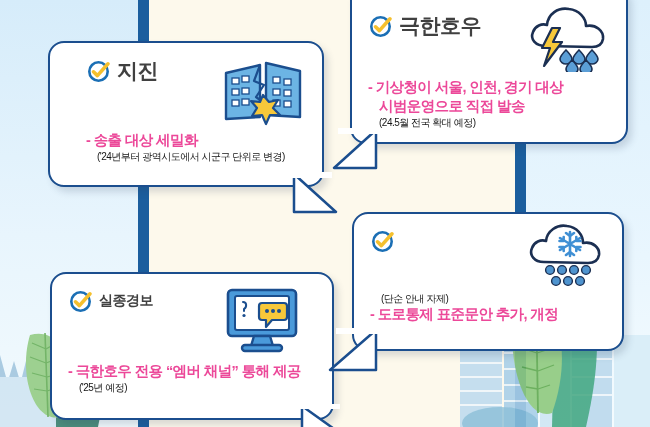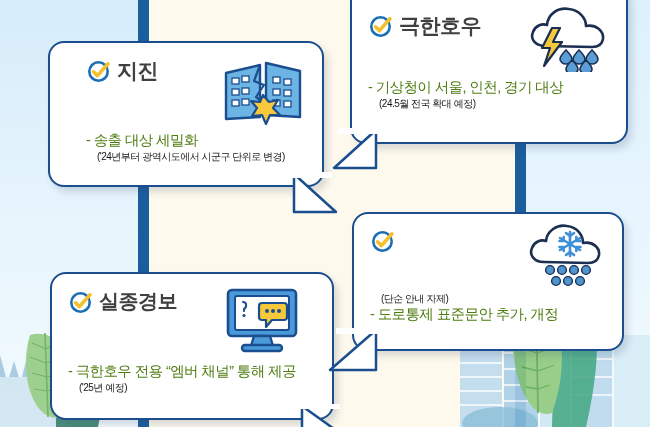--- a/index.html
+++ b/index.html
@@ -69,31 +69,31 @@
 
   .check-icon { flex: 0 0 auto; }
 
   .card-title {
     color: #404040;
     font-size: 21px;
     font-weight: bold;
     letter-spacing: -0.5px;
     white-space: nowrap;
   }
-  .card-title.small { font-size: 20px; }
+  .card-title.small { font-size: 14px; }
 
   .card-illo { flex: 0 0 auto; margin-right: 2px; }
 
   .card-body {
     padding: 4px 10px 10px 16px;
   }
   .bullet-line {
-    color: #4d7c0f;
+    color: #ec4899;
     font-size: 14.5px;
-    font-weight: normal;
+    font-weight: bold;
     letter-spacing: -0.6px;
     line-height: 1.32;
     white-space: nowrap;
   }
   .bullet-sub {
     color: #141414;
     font-size: 10px;
     font-weight: normal;
     letter-spacing: -0.5px;
     line-height: 1.3;
@@ -214,20 +214,21 @@
           <path d="M40 46 C44 50 46 53 46 55 C46 58 43 60 40 60 C37 60 34 58 34 55 C34 53 36 50 40 46 Z"></path>
           <path d="M53 46 C57 50 59 53 59 55 C59 58 56 60 53 60 C50 60 47 58 47 55 C47 53 49 50 53 46 Z"></path>
           <path d="M66 46 C70 50 72 53 72 55 C72 58 69 60 66 60 C63 60 60 58 60 55 C60 53 62 50 66 46 Z"></path>
           <path d="M46 56 C50 60 52 63 52 65 C52 68 49 70 46 70 C43 70 40 68 40 65 C40 63 42 60 46 56 Z"></path>
           <path d="M60 56 C64 60 66 63 66 65 C66 68 63 70 60 70 C57 70 54 68 54 65 C54 63 56 60 60 56 Z"></path>
         </g>
       </svg>
     </div>
     <div class="card-body" style="padding-top:6px;">
       <div class="bullet-line">- 기상청이 서울, 인천, 경기 대상</div>
+      <div class="bullet-line" style="padding-left:11px;">시범운영으로 직접 발송</div>
       <div class="bullet-sub">(24.5월 전국 확대 예정)</div>
     </div>
   </div>
 
   <svg class="tail" style="left:326px; top:328px; width:52px; height:50px;" viewBox="0 0 52 50">
     <path d="M50 2 L4 42 L50 42 Z" fill="#ffffff" stroke="#1b4e8e" stroke-width="2.5" stroke-linejoin="round"></path>
     <rect x="10" y="0" width="42" height="6" fill="#ffffff"></rect>
   </svg>
   <div class="card" id="card-snow">
     <div class="card-head">

